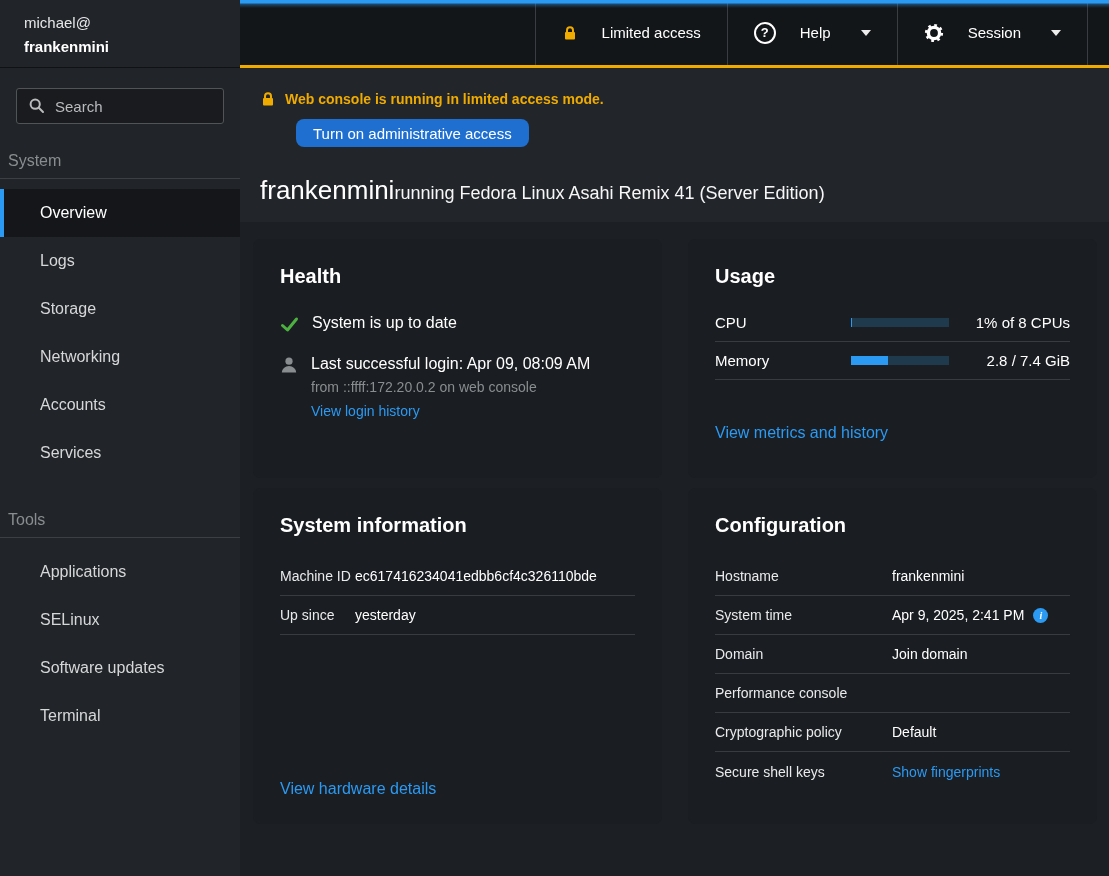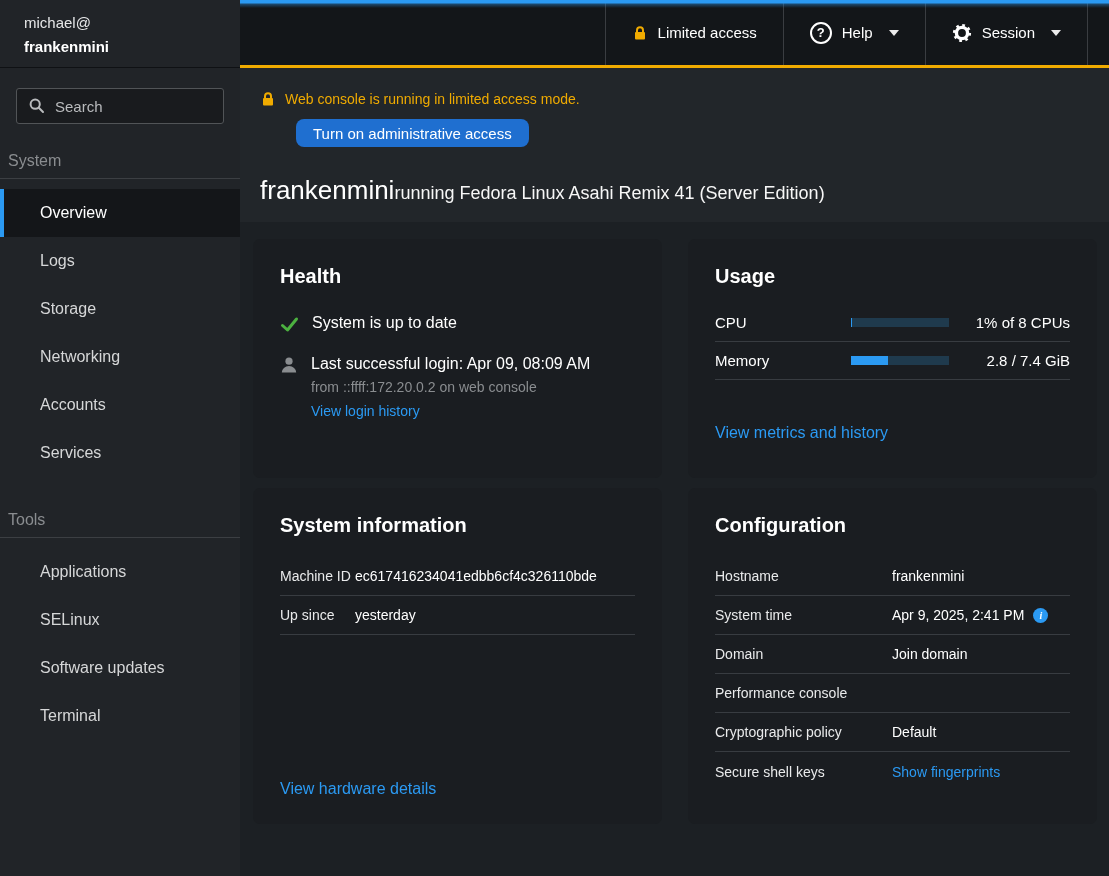--- a/index.html
+++ b/index.html
@@ -19,30 +19,30 @@
   .nav-section + .nav-section { margin-top:20px; }
   .nav-section-title { padding:14px 8px 8px; font-size:16px; color:#8a8d90; border-bottom:1px solid #3c3f43; margin-bottom:10px; }
   .nav-item { position:relative; height:48px; display:flex; align-items:center; padding:0 40px; font-size:16px; color:#d6d7d8; cursor:pointer; }
   .nav-item.active { background:#141619; color:#fff; }
   .nav-item.active::before { content:""; position:absolute; left:0; top:0; bottom:0; width:4px; background:#2b9af3; }
 
   
   .masthead { position:absolute; left:240px; top:0; right:0; height:68px; background:#131619; border-bottom:3px solid #f0ab00; display:flex; z-index:2; }
   .topstrip { position:absolute; left:0; top:0; right:0; height:8px; background:linear-gradient(180deg, #2b9af3 0px, #2b9af3 3px, rgba(43,154,243,.40) 4px, rgba(43,154,243,0) 100%); pointer-events:none; }
   .masthead-nav { display:flex; height:100%; margin-left:auto; margin-right:21px; }
-  .mh-item { display:flex; align-items:center; gap:10px; padding:0 26px; border-left:1px solid #3a3d41; color:#fff; font-size:15px; cursor:pointer; }
+  .mh-item { display:flex; align-items:center; gap:24px; padding:0 26px; border-left:1px solid #3a3d41; color:#fff; font-size:15px; cursor:pointer; }
   .mh-item:last-child { border-right:1px solid #3a3d41; }
   .caret { width:0; height:0; border-left:5px solid transparent; border-right:5px solid transparent; border-top:6px solid #ededed; margin-left:6px; }
   .q-circle { width:22px; height:22px; border:2px solid #fff; border-radius:50%; display:flex; align-items:center; justify-content:center; font-size:13px; font-weight:bold; color:#fff; }
 
   
   .content { position:absolute; left:240px; top:68px; right:0; bottom:0; background:#22262a; display:flex; flex-direction:column; }
   .content-top { padding:23px 20px 0; height:154px; }
   .alert-row { display:flex; align-items:center; gap:9px; }
-  .alert-text { font-size:14px; font-weight:normal; color:#f0ab00; }
+  .alert-text { font-size:14px; font-weight:bold; color:#f0ab00; }
   .alert-btn { display:inline-block; margin:12px 0 0 36px; height:28px; padding:0 17px; background:#1f6fd0; border:none; border-radius:8px; color:#fff; font-size:15px; font-family:"Liberation Sans",sans-serif; cursor:pointer; }
   .page-title { display:flex; align-items:baseline; margin-top:28px; }
   .pt-host { font-size:26px; font-weight:400; color:#fff; }
   .pt-os { font-size:18px; font-weight:400; color:#f7f7f7; }
 
   .cards-section { flex:1; background:#1c2024; padding:17px 12px 0 13px; }
   .cards-row { display:flex; gap:26px; margin-bottom:10px; }
   .card { flex:1; background:#1a1d21; border-radius:7px; padding:26px 27px; display:flex; flex-direction:column; position:relative; }
   .cards-row.r1 .card { height:239px; }
   .cards-row.r2 .card { height:336px; }

